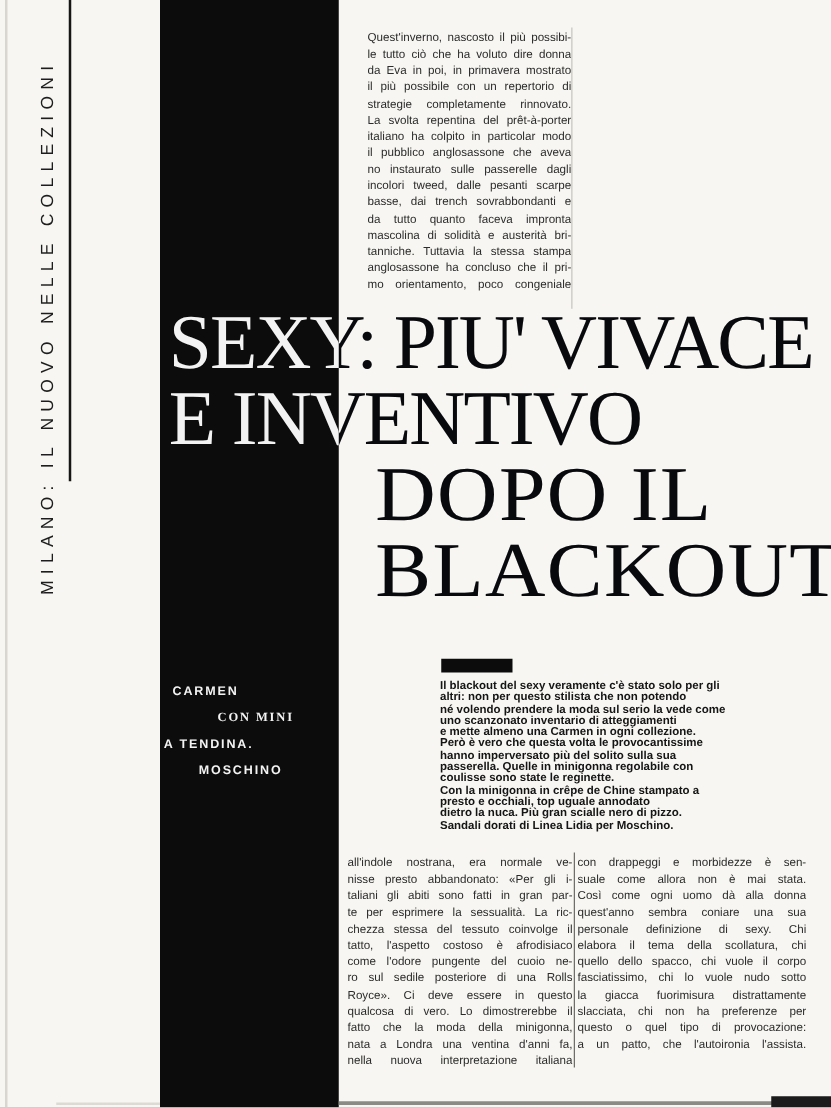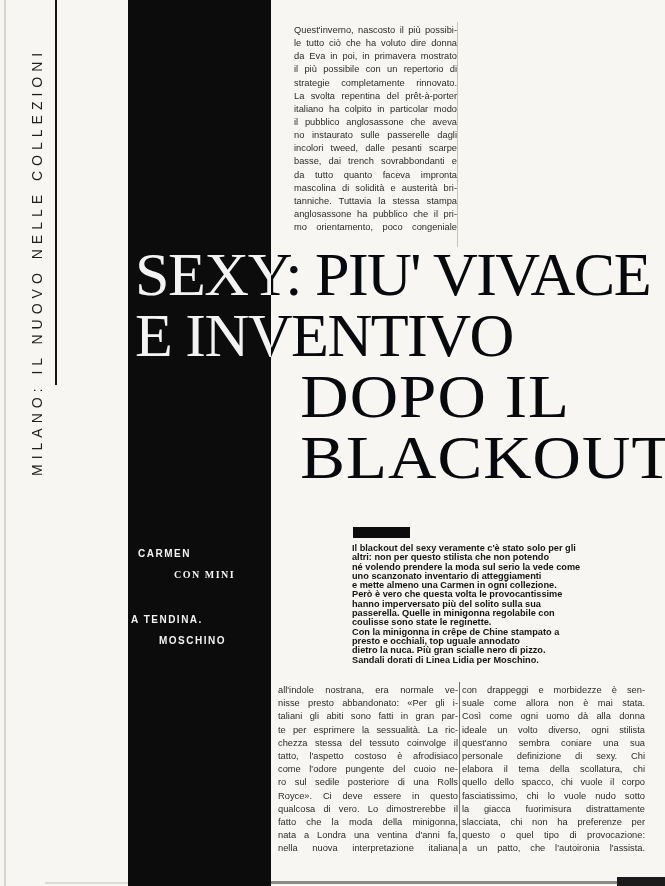--- a/index.html
+++ b/index.html
@@ -55,21 +55,21 @@
   .lead .line{height:9.3px;line-height:9.3px;white-space:nowrap;text-align:left;}
 
   
   .caption{
     position:absolute;left:128px;top:543px;width:143px;
     font-size:10px;font-weight:bold;letter-spacing:1.5px;color:#f3f3f3;
   }
   .caption .line{height:21px;line-height:21px;white-space:nowrap;}
   .caption .line-0{margin-left:10px;}
   .caption .line-1{margin-left:46px;font-family:Liberation Serif, serif;}
-  .caption .line-2{margin-left:3px;margin-top:24px;}
+  .caption .line-2{margin-left:3px;}
   .caption .line-3{margin-left:31px;}
 
   .page-num{
     position:absolute;left:45px;top:888px;
     font-family:"Liberation Serif",serif;font-size:11px;color:#3a3a3a;letter-spacing:1px;margin-left:34px;
   }
 </style>
 </head>
 <body>
 
@@ -90,21 +90,21 @@
       <div class="line line-4">strategie completamente rinnovato.</div>
       <div class="line line-5">La svolta repentina del prêt-à-porter</div>
       <div class="line line-6">italiano ha colpito in particolar modo</div>
       <div class="line line-7">il pubblico anglosassone che aveva</div>
       <div class="line line-9">no instaurato sulle passerelle dagli</div>
       <div class="line line-10">incolori tweed, dalle pesanti scarpe</div>
       <div class="line line-11">basse, dai trench sovrabbondanti e</div>
       <div class="line line-12">da tutto quanto faceva impronta</div>
       <div class="line line-13">mascolina di solidità e austerità bri-</div>
       <div class="line line-14">tanniche. Tuttavia la stessa stampa</div>
-      <div class="line line-15">anglosassone ha pubblico che il pri-</div>
+      <div class="line line-15">anglosassone ha concluso che il pri-</div>
       <div class="line line-16">mo orientamento, poco congeniale</div>
     </div>
   <div class="divider-top"></div>
 
   <div class="headline">
       <div class="line line-0">SEXY: PIU' VIVACE</div>
       <div class="line line-1">E INVENTIVO</div>
       <div class="line line-2">DOPO IL</div>
       <div class="line line-3">BLACKOUT</div>
     </div>
@@ -146,21 +146,20 @@
       <div class="line line-9">qualcosa di vero. Lo dimostrerebbe il</div>
       <div class="line line-10">fatto che la moda della minigonna,</div>
       <div class="line line-11">nata a Londra una ventina d'anni fa,</div>
       <div class="line line-12">nella nuova interpretazione italiana</div>
     </div>
   <div class="divider-bottom"></div>
   <div class="bottom-right col">
       <div class="line line-0">con drappeggi e morbidezze è sen-</div>
       <div class="line line-1">suale come allora non è mai stata.</div>
       <div class="line line-2">Così come ogni uomo dà alla donna</div>
-      <div class="line line-3">ideale un volto diverso, ogni stilista</div>
       <div class="line line-4">quest'anno sembra coniare una sua</div>
       <div class="line line-5">personale definizione di sexy. Chi</div>
       <div class="line line-6">elabora il tema della scollatura, chi</div>
       <div class="line line-7">quello dello spacco, chi vuole il corpo</div>
       <div class="line line-8">fasciatissimo, chi lo vuole nudo sotto</div>
       <div class="line line-9">la giacca fuorimisura distrattamente</div>
       <div class="line line-10">slacciata, chi non ha preferenze per</div>
       <div class="line line-11">questo o quel tipo di provocazione:</div>
       <div class="line line-12">a un patto, che l'autoironia l'assista.</div>
     </div>

